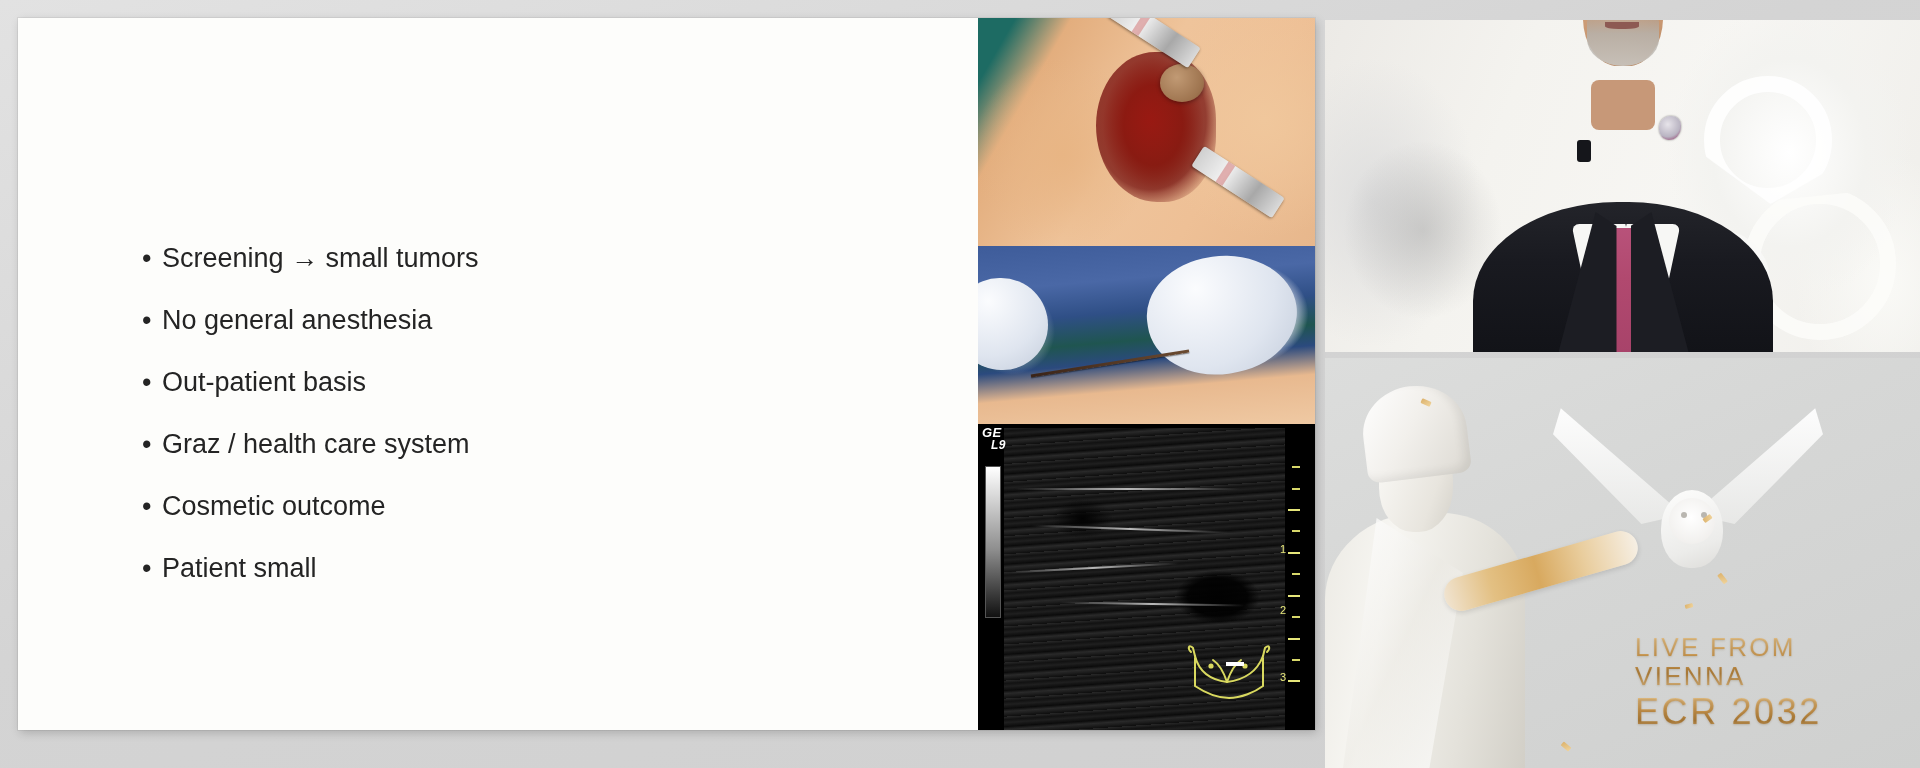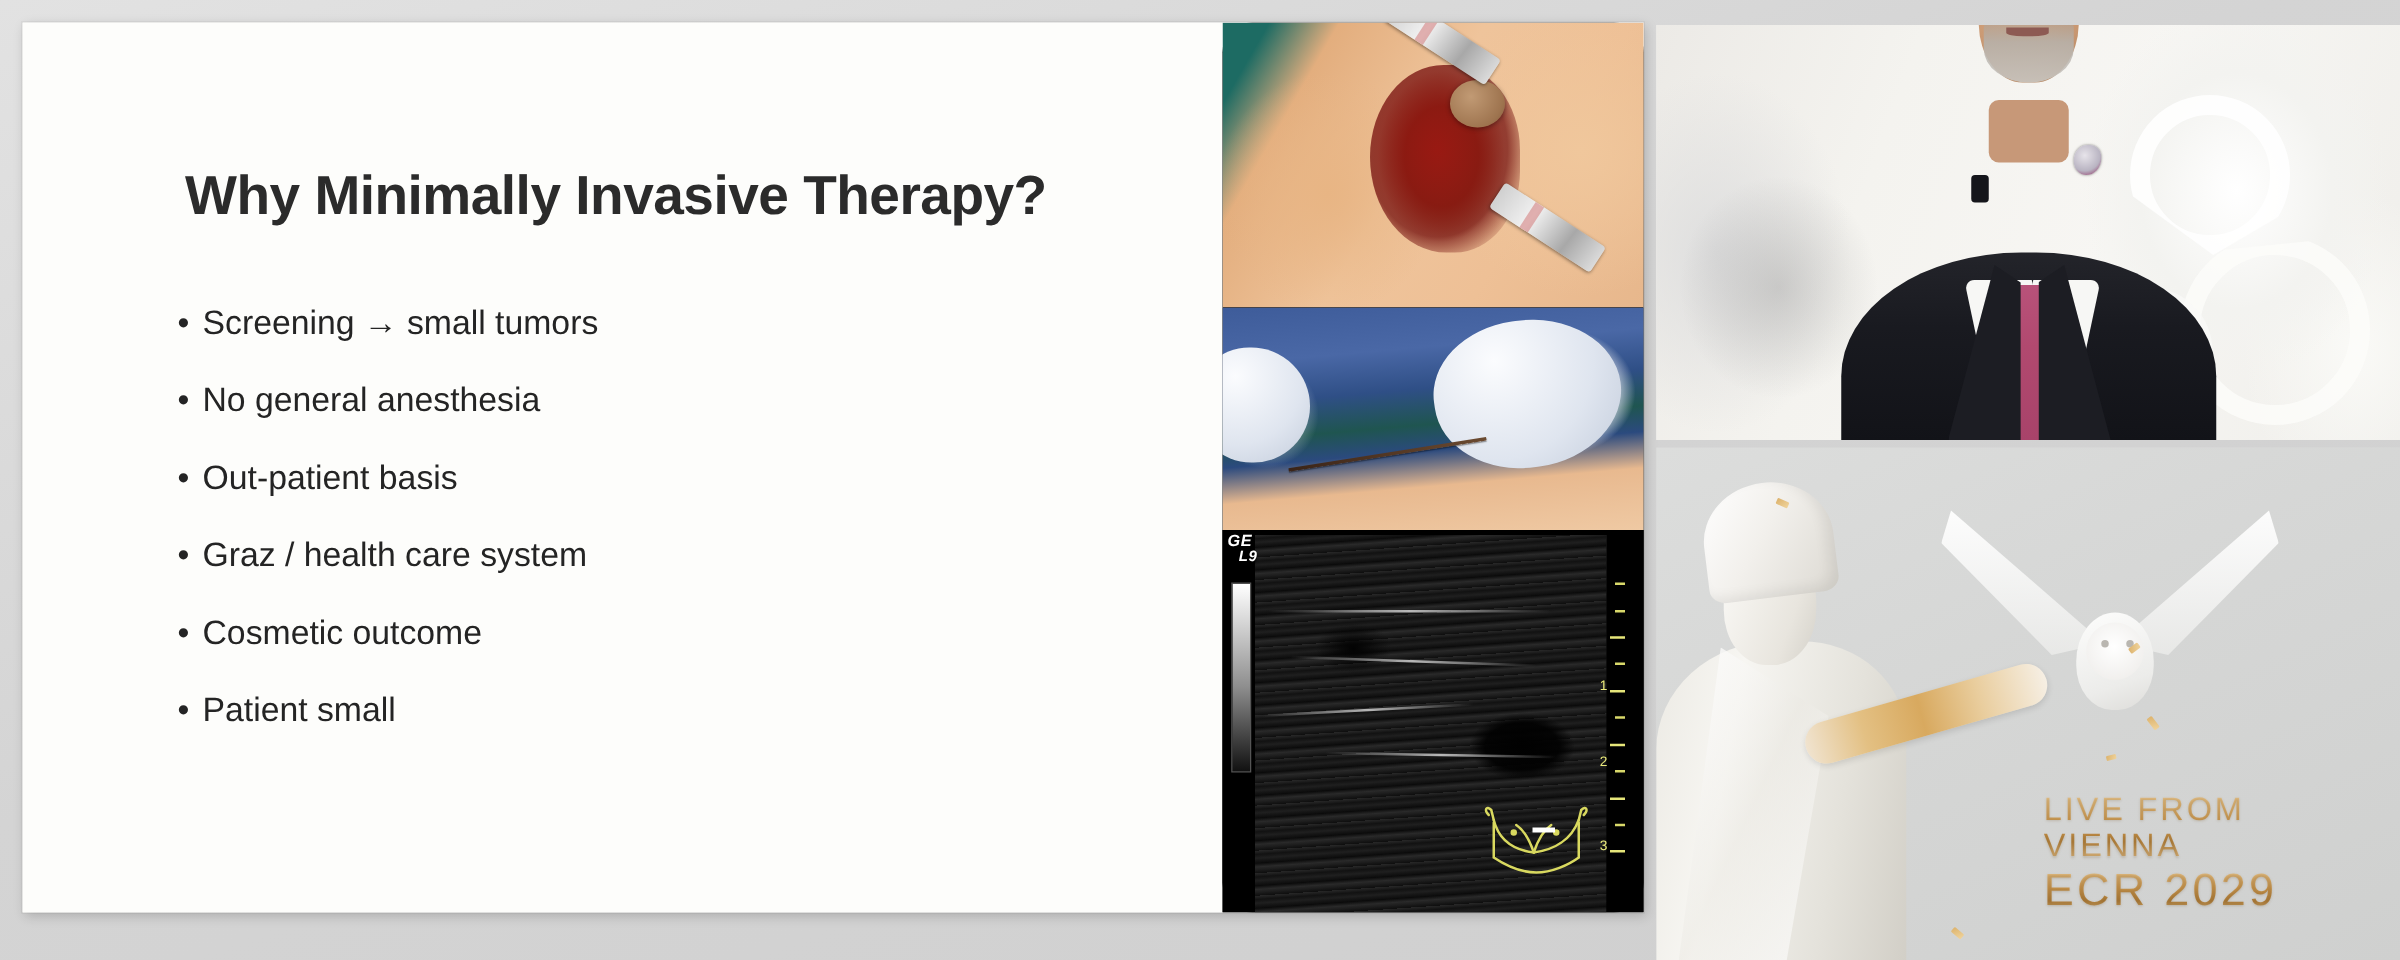--- a/index.html
+++ b/index.html
@@ -44,21 +44,21 @@
   .logo-uni{font-size:11px;line-height:1.22;color:#1d1d1d;font-weight:bold;}
   .logo-tag{font-size:10.5px;font-style:italic;font-weight:bold;color:#1d1d1d;
     padding-bottom:0px;}
   .slide-bottom-bar{
     position:absolute;left:0;bottom:0;width:100%;height:14px;
     background:linear-gradient(180deg,#d9a martin 0%,#cf9d4f 0%,#c79448 55%,#b9883f 100%);
   }
 
   
   .imgcol{position:absolute;left:960px;top:0;width:337px;height:712px;
-    background:#111;border-radius:24px;}
+    background:#111;}
   .imgcell{position:absolute;left:0;width:337px;overflow:hidden;}
   .cell1{top:0;height:228px;}
   .cell2{top:228px;height:178px;}
   .cell3{top:406px;height:306px;background:#000;}
 
   
   .surg1{position:absolute;inset:0;
     background:
       radial-gradient(ellipse 70px 95px at 52% 47%, #b9552f 0%, #a3431f 42%, rgba(163,67,31,0) 72%),
       radial-gradient(ellipse 54px 78px at 54% 52%, #c98b5c 0%, rgba(201,139,92,0) 70%),
@@ -219,21 +219,20 @@
 </head>
 <body>
 
 <div id="stage">
 
   <div class="slide">
     <div class="slide-inner">
 
       <div class="slide-text-area">
 
-        <div class="slide-title">Why Minimally Invasive Therapy?</div>
 
         <div class="bullets">
 
           <div class="bullet">
             <span class="dot">•</span>
             <span class="btxt">Screening → small tumors</span>
           </div>
 
           <div class="bullet">
             <span class="dot">•</span>
@@ -387,17 +386,17 @@
     </div>
 
     <div class="confetti" style="left:96px;top:42px;width:10px;height:5px;transform:rotate(24deg);"></div>
     <div class="confetti" style="left:378px;top:158px;width:9px;height:5px;transform:rotate(-36deg);"></div>
     <div class="confetti" style="left:392px;top:218px;width:11px;height:5px;transform:rotate(52deg);"></div>
     <div class="confetti" style="left:360px;top:246px;width:8px;height:4px;transform:rotate(-14deg);"></div>
     <div class="confetti" style="left:236px;top:386px;width:10px;height:5px;transform:rotate(40deg);"></div>
 
     <div class="ecr-text">
       <div class="ecr-l1">LIVE FROM VIENNA</div>
-      <div class="ecr-l2">ECR 2029</div>
+      <div class="ecr-l2">ECR 2032</div>
     </div>
   </div>
 
 </div>
 
 </body></html>

